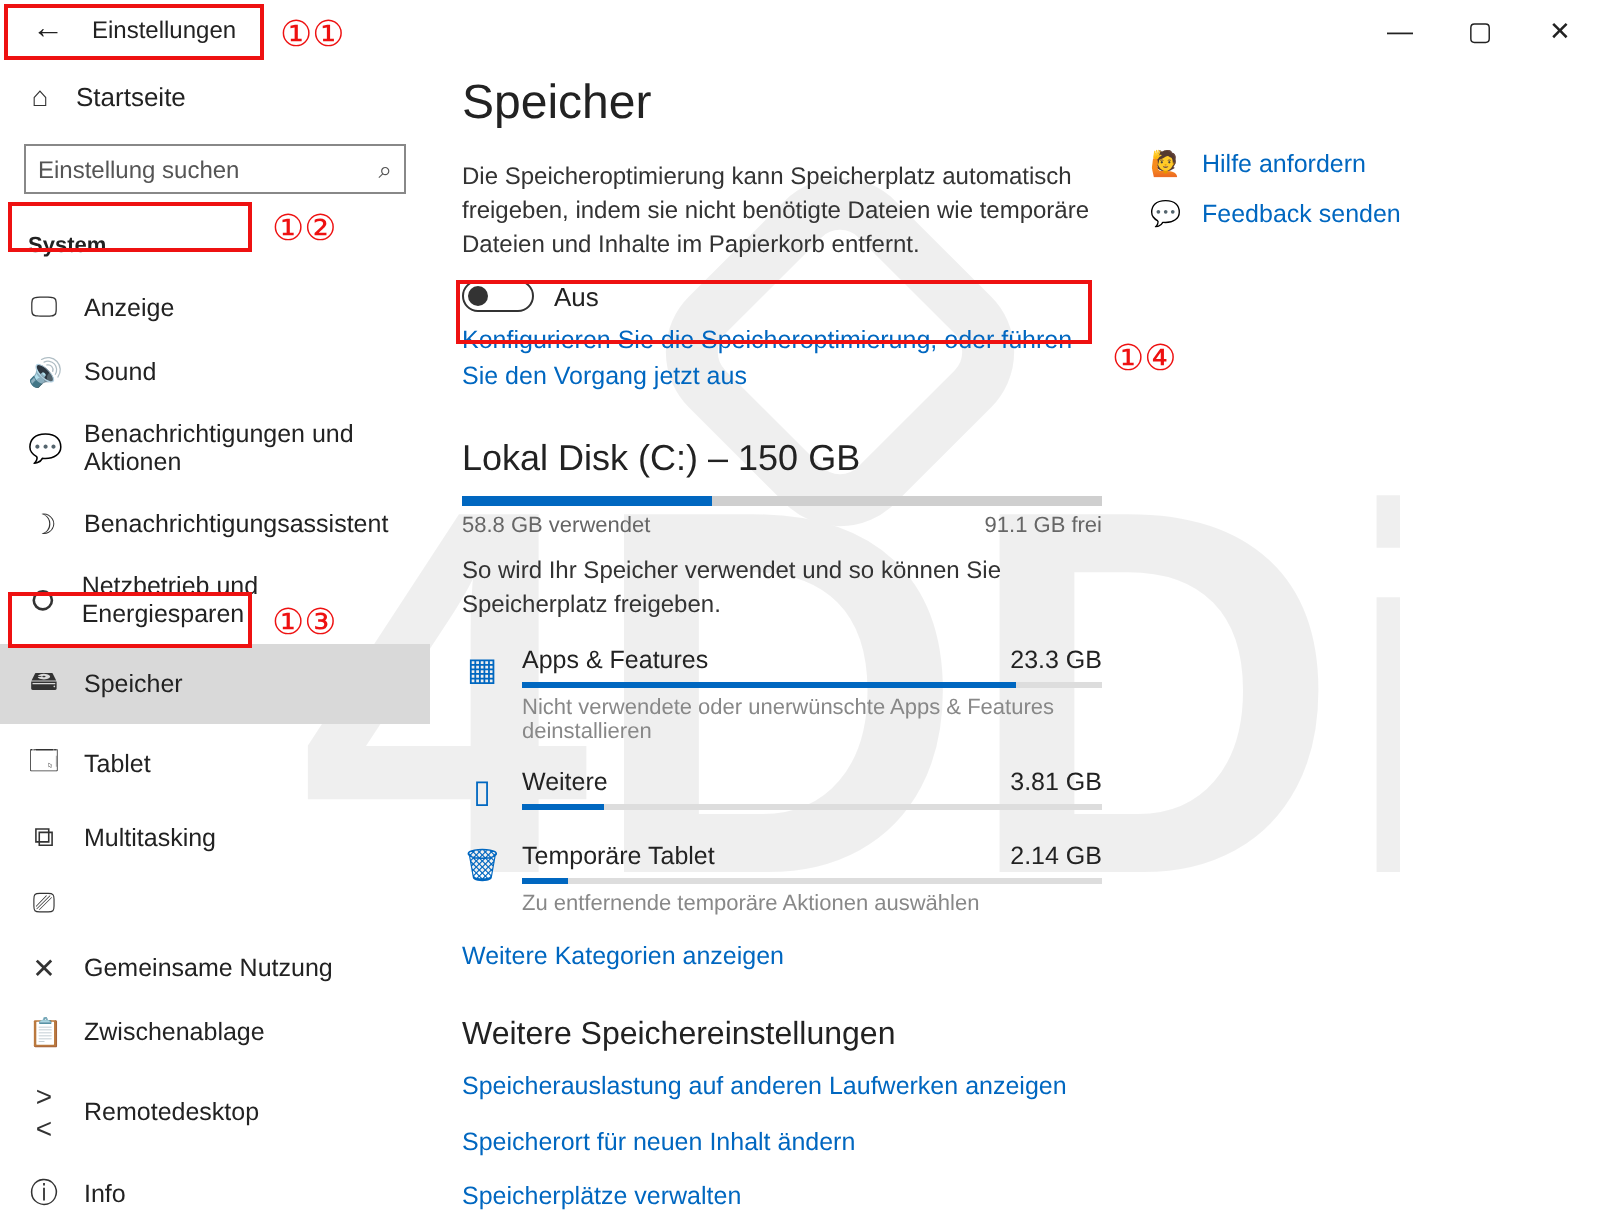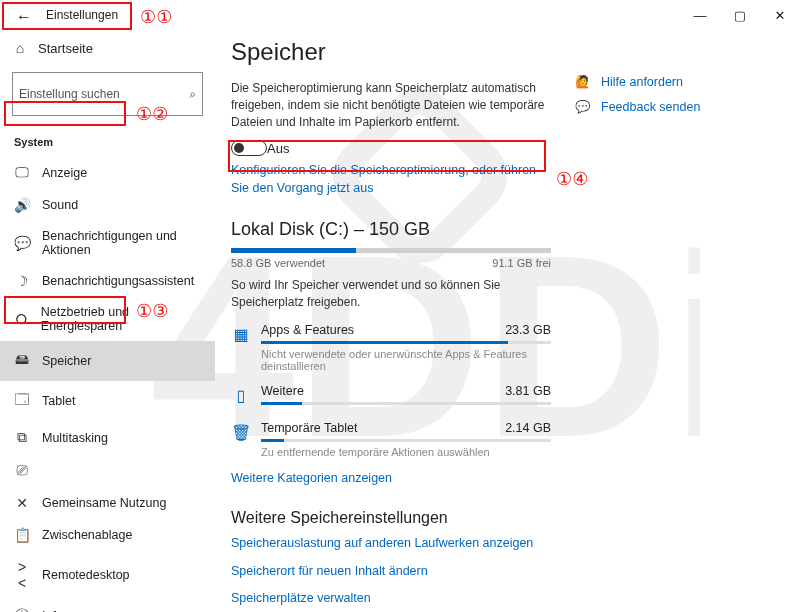--- a/index.html
+++ b/index.html
@@ -43,21 +43,21 @@
   .sidebar { width: 215px; padding: 4px 0 0 0; }
   .home-row {
     display:flex; align-items:center; gap:10px;
     padding: 6px 12px; font-size:13px;
   }
   .search-box {
     margin: 10px 12px 14px 12px;
     display:flex; align-items:center; justify-content:space-between;
     border: 1px solid #888;
     padding: 4px 6px;
-    height: 44px;
+    height: 25px;
     font-size: 12px; color:#555;
   }
   .cat-header {
     padding: 6px 14px 8px 14px;
     font-size: 11px; font-weight:600;
   }
   .nav-item {
     display:flex; align-items:center; gap:12px;
     padding: 8px 14px;
     font-size: 12.5px;
@@ -68,21 +68,21 @@
   .main {
     flex:1;
     padding: 0 10px 0 16px;
     display:flex;
     gap: 24px;
   }
   .main-col { width: 320px; }
   .aside { flex:1; padding-top: 44px; padding-right: 8px;}
   h1.page-title { font-size: 24px; font-weight: 400; margin: 8px 0 14px 0;}
   .desc { font-size: 12px; color:#333; line-height: 1.4; }
-  .toggle-row { display:flex; align-items:center; gap:0; margin: 10px 0 6px;}
+  .toggle-row { display:flex; align-items:center; gap:10px; margin: 10px 0 6px;}
   .toggle {
     width: 36px; height: 16px; border: 1.5px solid #333; border-radius: 10px;
     position: relative;
   }
   .toggle::after {
     content:""; position:absolute; left:2px; top:2px;
     width:10px; height:10px; border-radius:50%; background:#333;
   }
   .link { color: #0067c0; font-size: 12.5px; line-height:1.4; display:block; }
   .section-title { font-size: 18px; font-weight:400; margin: 22px 0 8px;}

